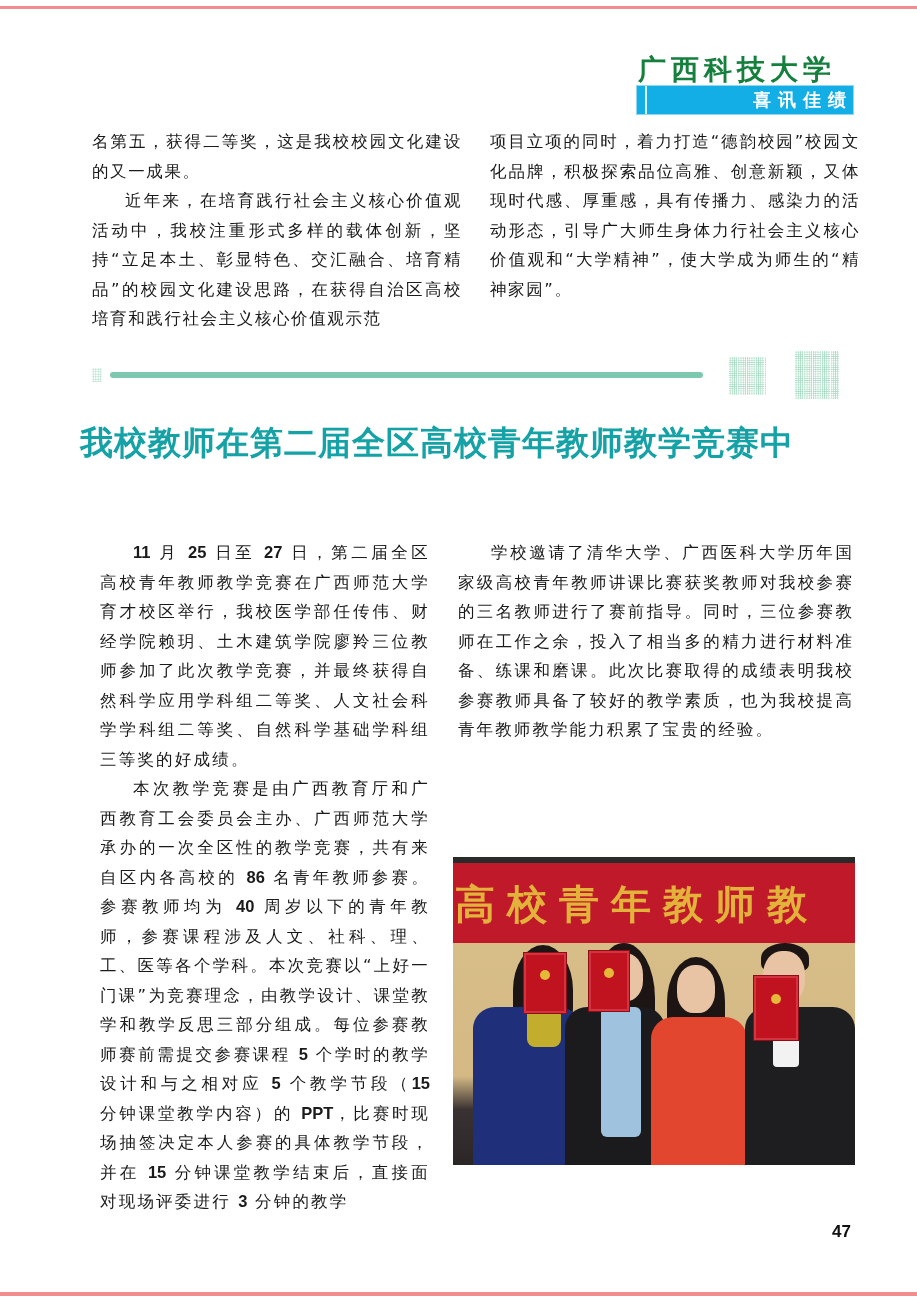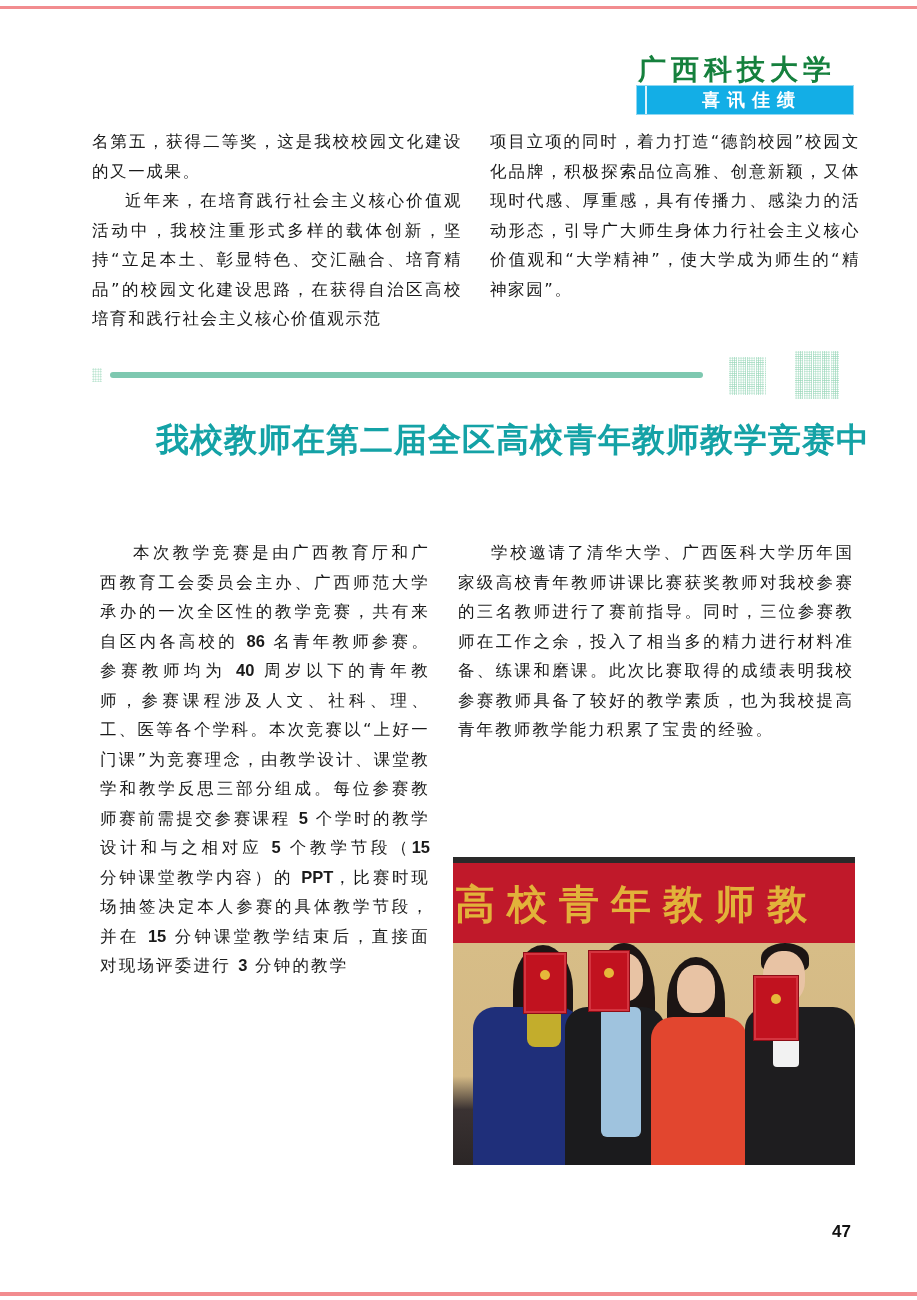--- a/index.html
+++ b/index.html
@@ -17,21 +17,21 @@
     font-size: 28px; font-weight: bold; letter-spacing: 5px; color: #15803d;
     margin-left: 2px; line-height: 24px;
   }
   .masthead-bar {
     position: absolute; left: 0; top: 27px; width: 218px; height: 30px;
     background: #13aee6; border: 1px solid #8fd8f2; box-sizing: border-box;
   }
   .masthead-bar .stripe { position: absolute; left: 8px; top: 0; width: 2px; height: 100%; background: #d9f3fc; }
   .masthead-bar .label {
     position: absolute; left: 0; width: 100%; top: 0; line-height: 28px;
-    text-align: center; color: #fff; font-weight: bold; font-size: 18px; letter-spacing: 7px;
+    text-align: right; color: #fff; font-weight: bold; font-size: 18px; letter-spacing: 7px;
     padding-left: 14px; box-sizing: border-box;
   }
 
   .col { position: absolute; font-size: 16.5px; line-height: 29.5px; letter-spacing: 1.6px; text-align: justify; }
   .col p { margin: 0; }
   .indent { text-indent: 2em; }
   .col b { font-family: "Liberation Sans", sans-serif; font-weight: bold; letter-spacing: 0; }
 
   .top-left { left: 92px; top: 127px; width: 370px; }
   .top-right { left: 490px; top: 127px; width: 370px; }
@@ -50,22 +50,22 @@
     position: absolute;
     background-image:
       linear-gradient(90deg, transparent 8px, #ffffff 8px),
       radial-gradient(#9fd9bd 45%, transparent 55%);
     background-size: 9px 10.5px, 2.2px 2.2px;
   }
   .grid-a { left: 729px; top: 357px; width: 37px; height: 38px; }
   .grid-b { left: 795px; top: 351px; width: 45px; height: 48px; }
 
   .headline {
-    position: absolute; left: 80px; top: 420px; width: 790px; text-align: right;
-    font-family: Liberation Mono, monospace;
+    position: absolute; left: 80px; top: 420px; width: 790px; text-align: left;
+    font-family: Liberation Serif, serif;
     font-size: 33px; font-weight: bold; color: #14a2a6; line-height: 46px;
     letter-spacing: 1px;
   }
 
   .bot-left { left: 100px; top: 538px; width: 330px; letter-spacing: 2.2px; }
   .bot-right { left: 458px; top: 538px; width: 396px; letter-spacing: 2.1px; }
 
   .photo {
     position: absolute; left: 453px; top: 857px; width: 402px; height: 308px; overflow: hidden;
     background: #a16207;
@@ -125,20 +125,21 @@
   <div class="bar"></div>
 </div>
 <div class="grid-block grid-a"></div>
 <div class="grid-block grid-b"></div>
 
 <div class="headline">
   <div>我校教师在第二届全区高校青年教师教学竞赛中</div>
 </div>
 
 <div class="col bot-left">
+  <p class="indent"><b>11</b><span> 月 </span><b>25</b><span> 日至 </span><b>27</b><span> 日，第二届全区高校青年教师教学竞赛在广西师范大学育才校区举行，我校医学部任传伟、财经学院赖玥、土木建筑学院廖羚三位教师参加了此次教学竞赛，并最终获得自然科学应用学科组二等奖、人文社会科学学科组二等奖、自然科学基础学科组三等奖的好成绩。</span></p>
   <p class="indent"><span>本次教学竞赛是由广西教育厅和广西教育工会委员会主办、广西师范大学承办的一次全区性的教学竞赛，共有来自区内各高校的 </span><b>86</b><span> 名青年教师参赛。参赛教师均为 </span><b>40</b><span> 周岁以下的青年教师，参赛课程涉及人文、社科、理、工、医等各个学科。本次竞赛以“上好一门课”为竞赛理念，由教学设计、课堂教学和教学反思三部分组成。每位参赛教师赛前需提交参赛课程 </span><b>5</b><span> 个学时的教学设计和与之相对应 </span><b>5</b><span> 个教学节段（</span><b>15</b><span> 分钟课堂教学内容）的 </span><b>PPT</b><span>，比赛时现场抽签决定本人参赛的具体教学节段，并在 </span><b>15</b><span> 分钟课堂教学结束后，直接面对现场评委进行 </span><b>3</b><span> 分钟的教学</span></p>
 </div>
 
 <div class="col bot-right">
   <p class="indent">学校邀请了清华大学、广西医科大学历年国家级高校青年教师讲课比赛获奖教师对我校参赛的三名教师进行了赛前指导。同时，三位参赛教师在工作之余，投入了相当多的精力进行材料准备、练课和磨课。此次比赛取得的成绩表明我校参赛教师具备了较好的教学素质，也为我校提高青年教师教学能力积累了宝贵的经验。</p>
 </div>
 
 <div class="photo">
   <div class="banner">
     <span>高校青年教师教</span>

